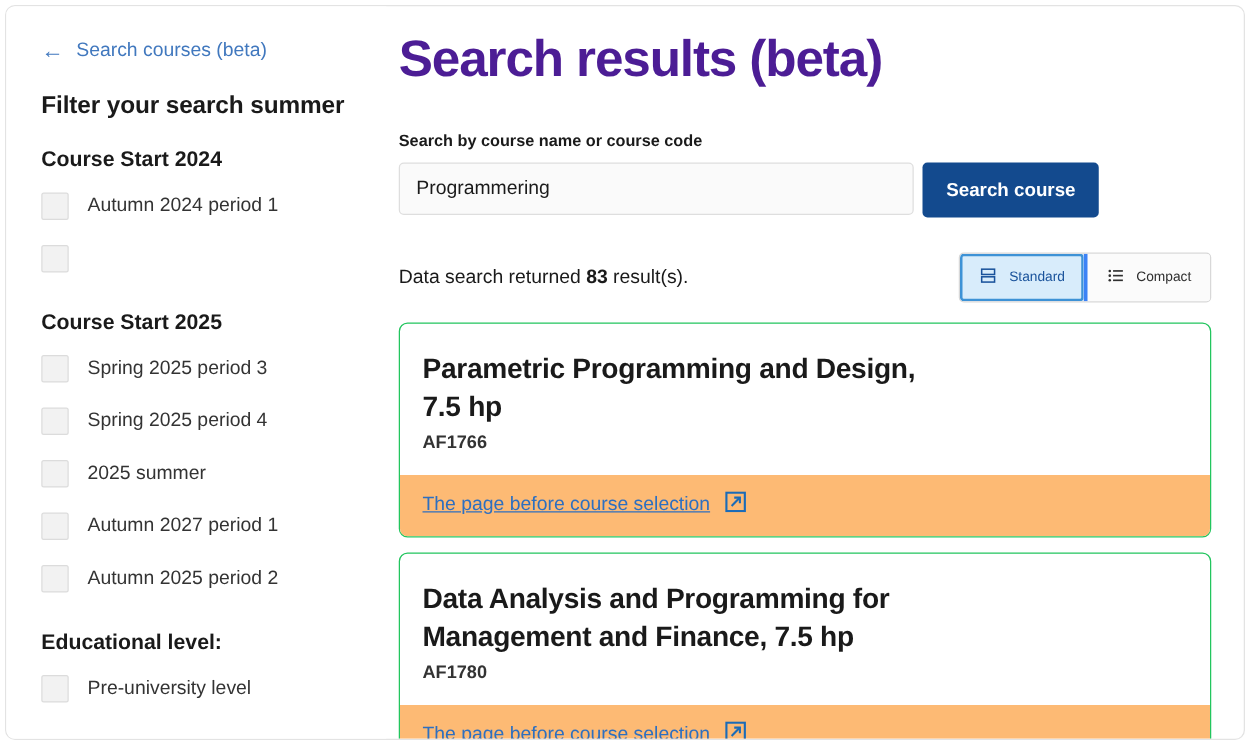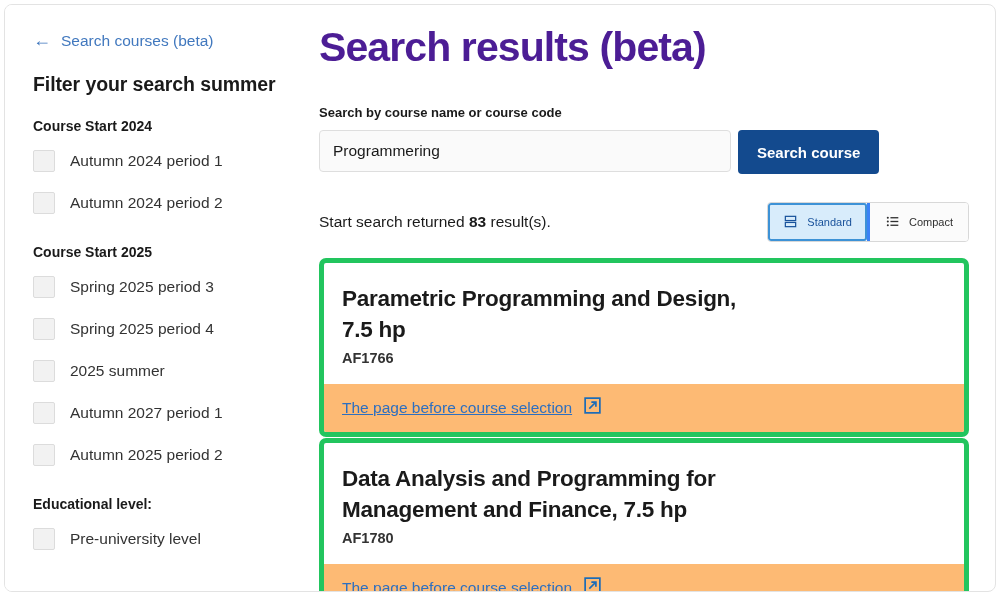--- a/index.html
+++ b/index.html
@@ -68,21 +68,21 @@
 
   .filter-title {
     font-size: 19.5px;
     font-weight: bold;
     color: #1a1a1a;
     letter-spacing: -0.1px;
     margin: 0 0 22px 0;
   }
 
   .group-title {
-    font-size: 14px;
+    font-size: 17px;
     font-weight: bold;
     color: #1a1a1a;
     margin: 0 0 16px 0;
   }
   .group-title.spaced { margin-top: 30px; }
 
   .check-row {
     display: flex;
     align-items: center;
     gap: 15px;
@@ -195,25 +195,25 @@
   .toggle-btn.active {
     background: #d8ecfb;
     color: #19529b;
     box-shadow: inset 0 0 0 2px #3d92d6;
     border-radius: 3px;
   }
   .toggle-btn + .toggle-btn { border-left: 3px solid #3b82f6; }
 
   
   .card {
-    border: 5px solid #22c55e;
+    border: 1px solid #22c55e;
     border-radius: 7px;
     overflow: hidden;
     background: #ffffff;
-    margin-bottom: 1px;
+    margin-bottom: 12px;
   }
   .card-body {
     padding: 20px 18px 18px 18px;
   }
   .card-title {
     font-size: 22.5px;
     font-weight: bold;
     color: #1a1a1a;
     line-height: 31px;
     letter-spacing: -0.25px;
@@ -258,21 +258,20 @@
       <div>
         <div class="group-title">Course Start 2024</div>
 
         <label class="check-row">
           <span class="check-box"></span>
           <span class="check-label">Autumn 2024 period 1</span>
         </label>
 
         <label class="check-row">
           <span class="check-box"></span>
-          <span class="check-label">Autumn 2024 period 2</span>
         </label>
       </div>
 
       <div>
         <div class="group-title spaced">Course Start 2025</div>
 
         <label class="check-row">
           <span class="check-box"></span>
           <span class="check-label">Spring 2025 period 3</span>
         </label>
@@ -314,21 +313,21 @@
 
       <div class="search-label">Search by course name or course code</div>
 
       <div class="search-row">
         <input class="search-input" type="text" value="Programmering" style="">
         <button class="search-btn">Search course</button>
       </div>
 
       <div class="results-bar">
         <div class="results-count">
-          <span>Start search returned </span><b>83</b><span> result(s).</span>
+          <span>Data search returned </span><b>83</b><span> result(s).</span>
         </div>
 
         <div class="view-toggle">
           <button class="toggle-btn active">
             <span>
               <svg width="15" height="15" viewBox="0 0 16 16" aria-hidden="true">
                 <rect x="2.5" y="2.5" width="11" height="4.5" fill="none" stroke="#19529b" stroke-width="1.3"></rect>
                 <rect x="2.5" y="9" width="11" height="4.5" fill="none" stroke="#19529b" stroke-width="1.3"></rect>
               </svg>
             </span>

